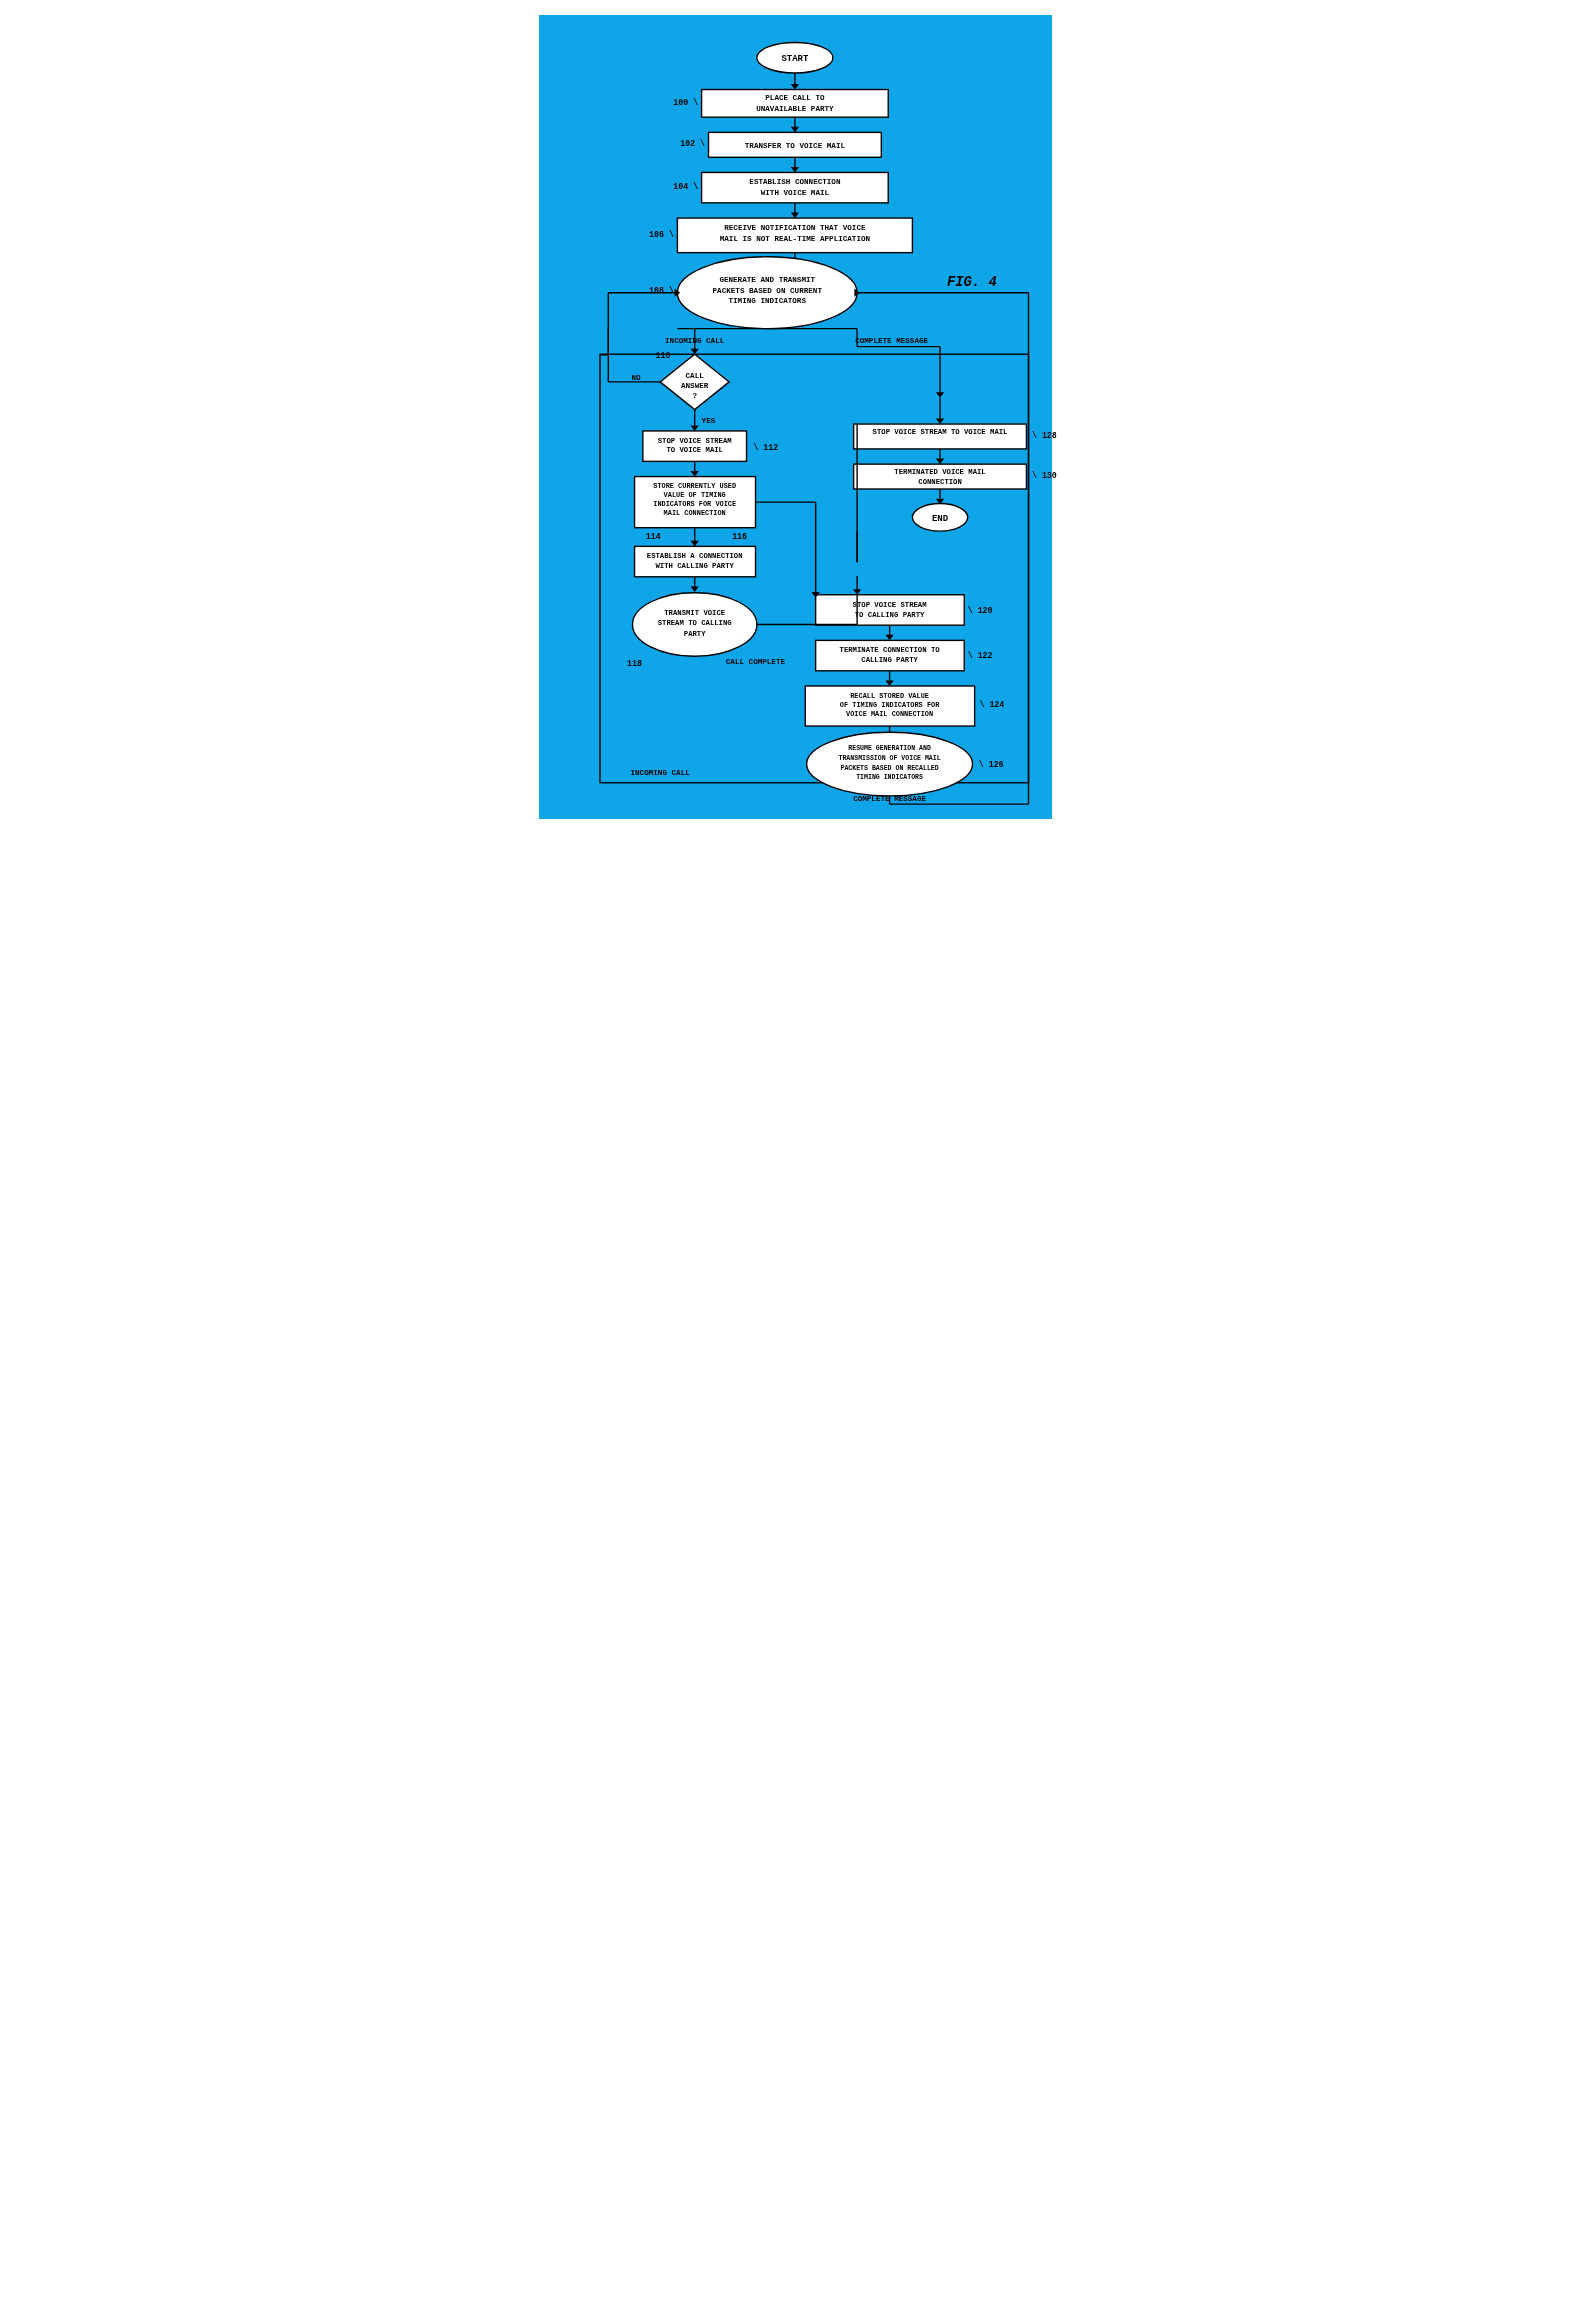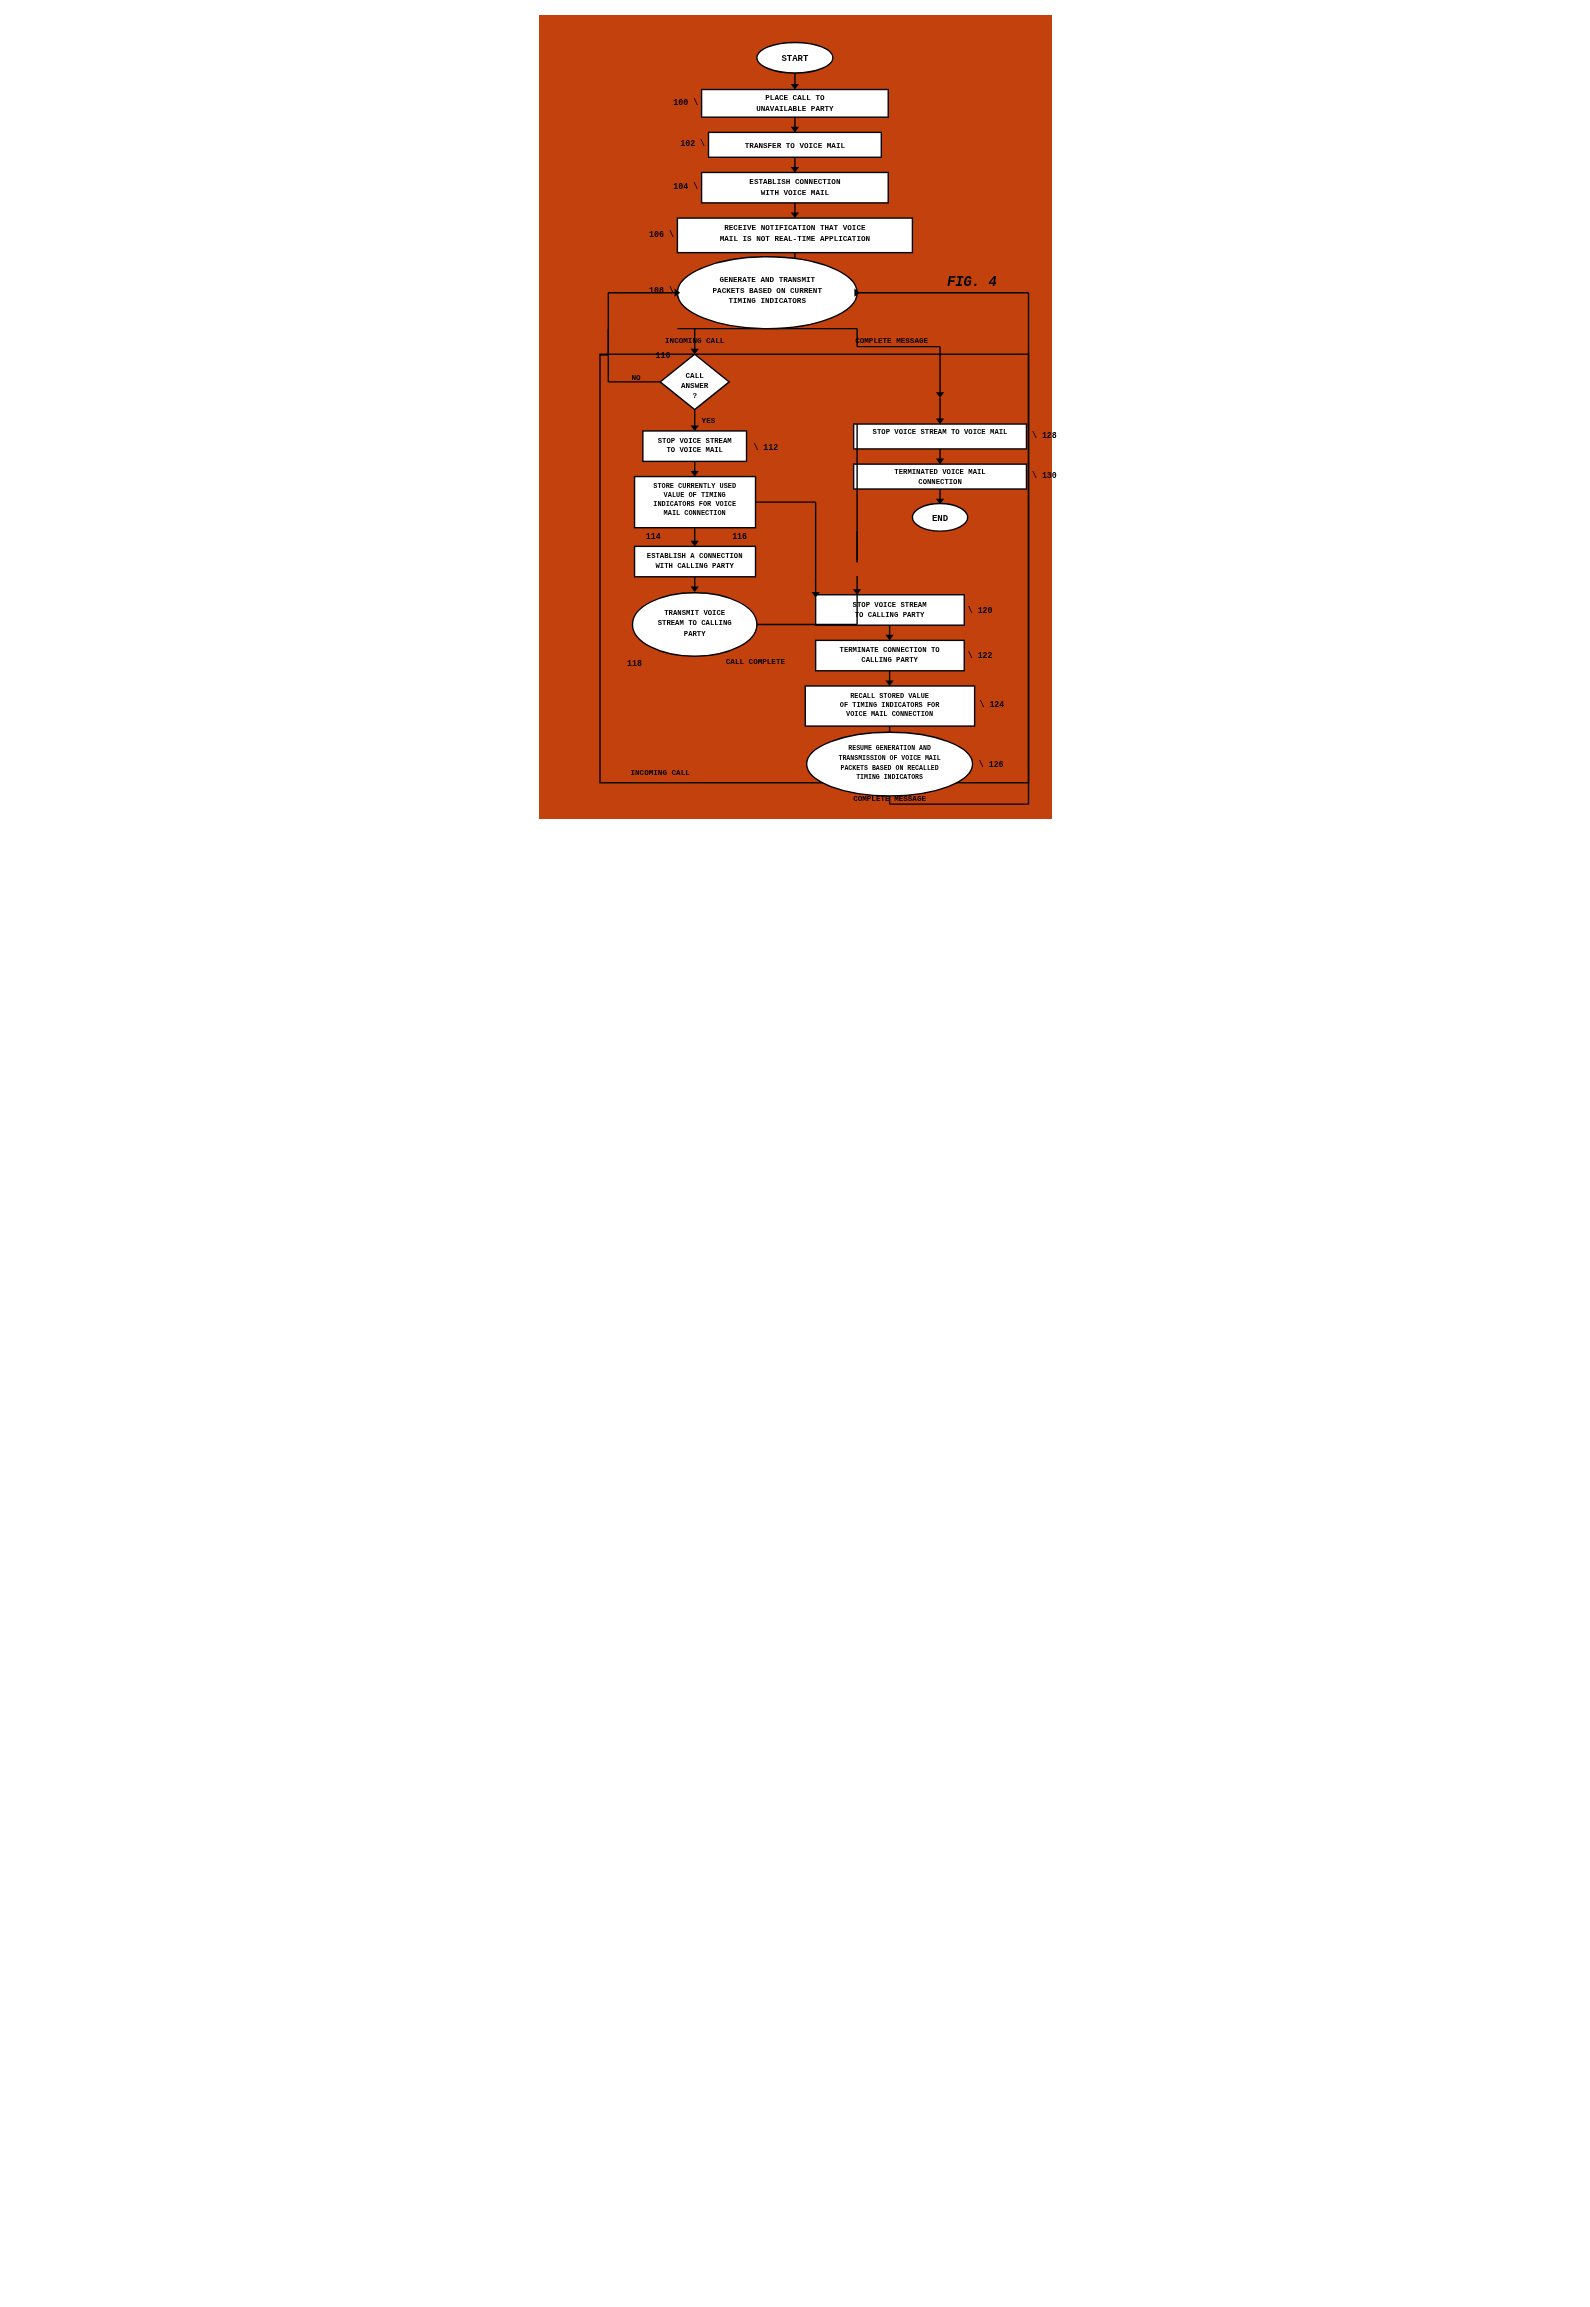--- a/index.html
+++ b/index.html
@@ -7,21 +7,21 @@
       background: #fff;
       font-family: 'Courier New', Courier, monospace;
       display: flex;
       justify-content: center;
       align-items: flex-start;
       min-height: 100vh;
       padding: 14.6px;
     }
     .page {
       width: 513px;
-      background: #c2410c;
+      background: #0ea5e9;
       position: relative;
       padding: 22px 14.6px;
     }
     
     svg {
       display: block;
       width: 100%;
       overflow: visible;
     }
     text {

